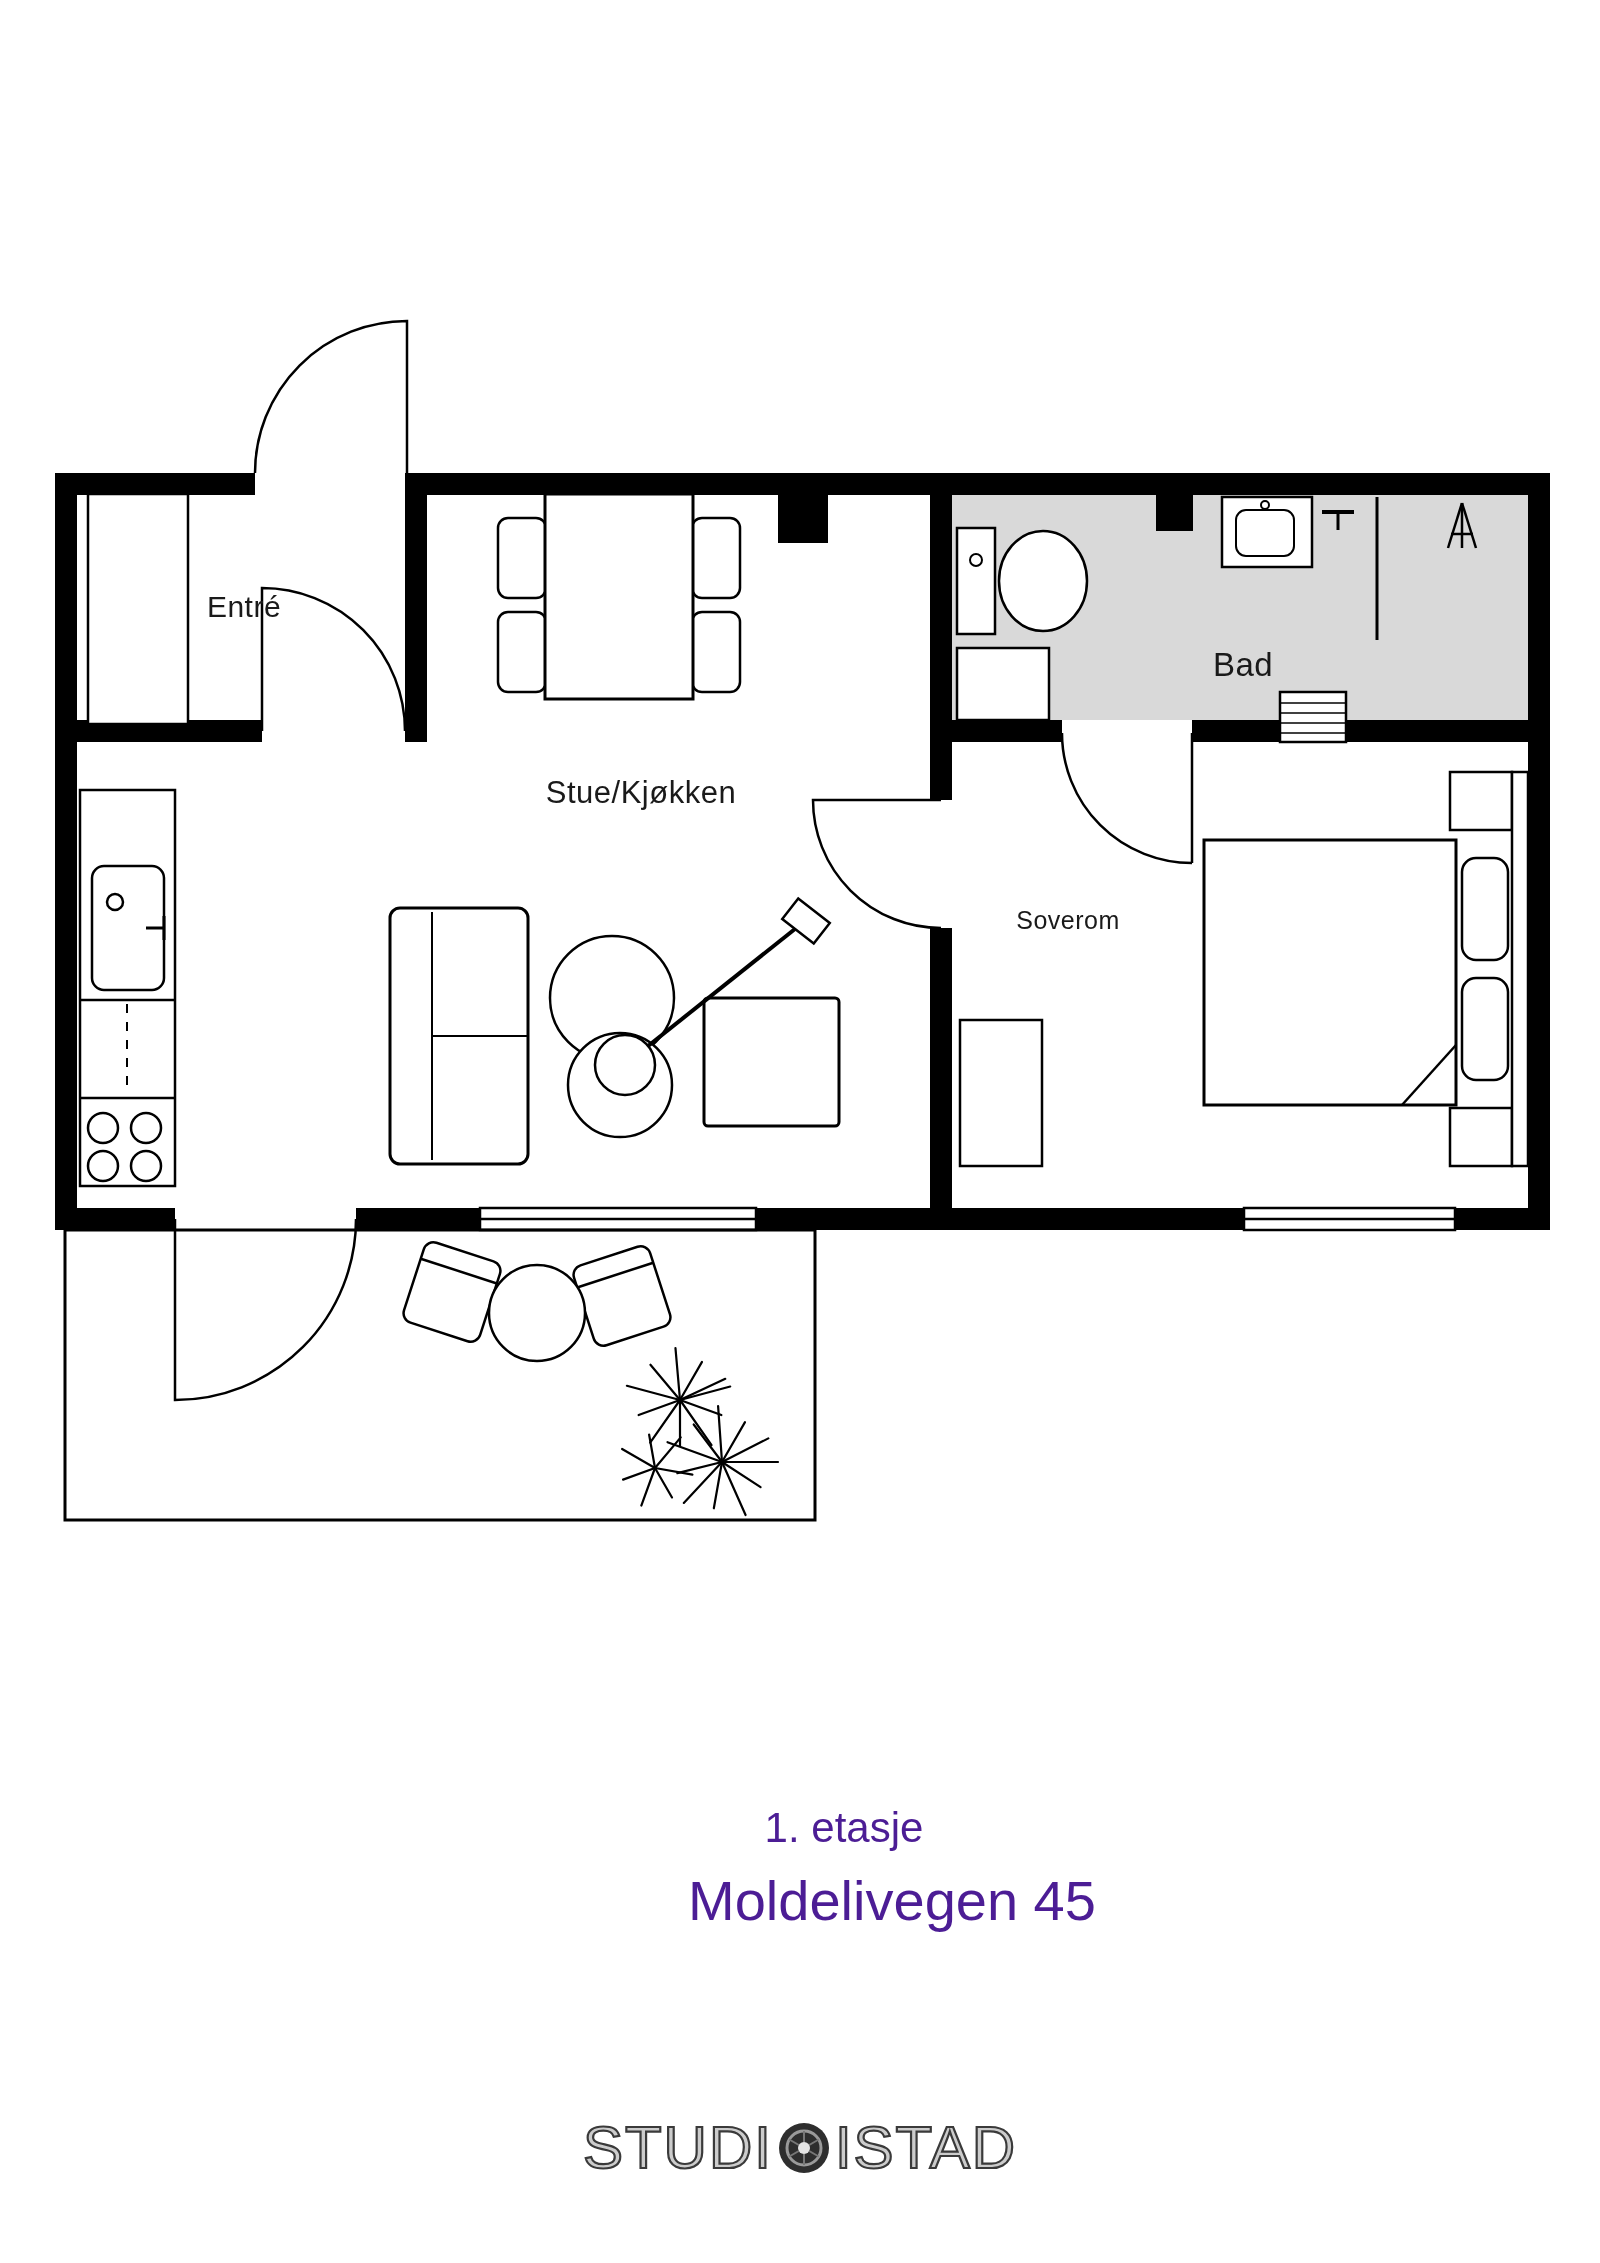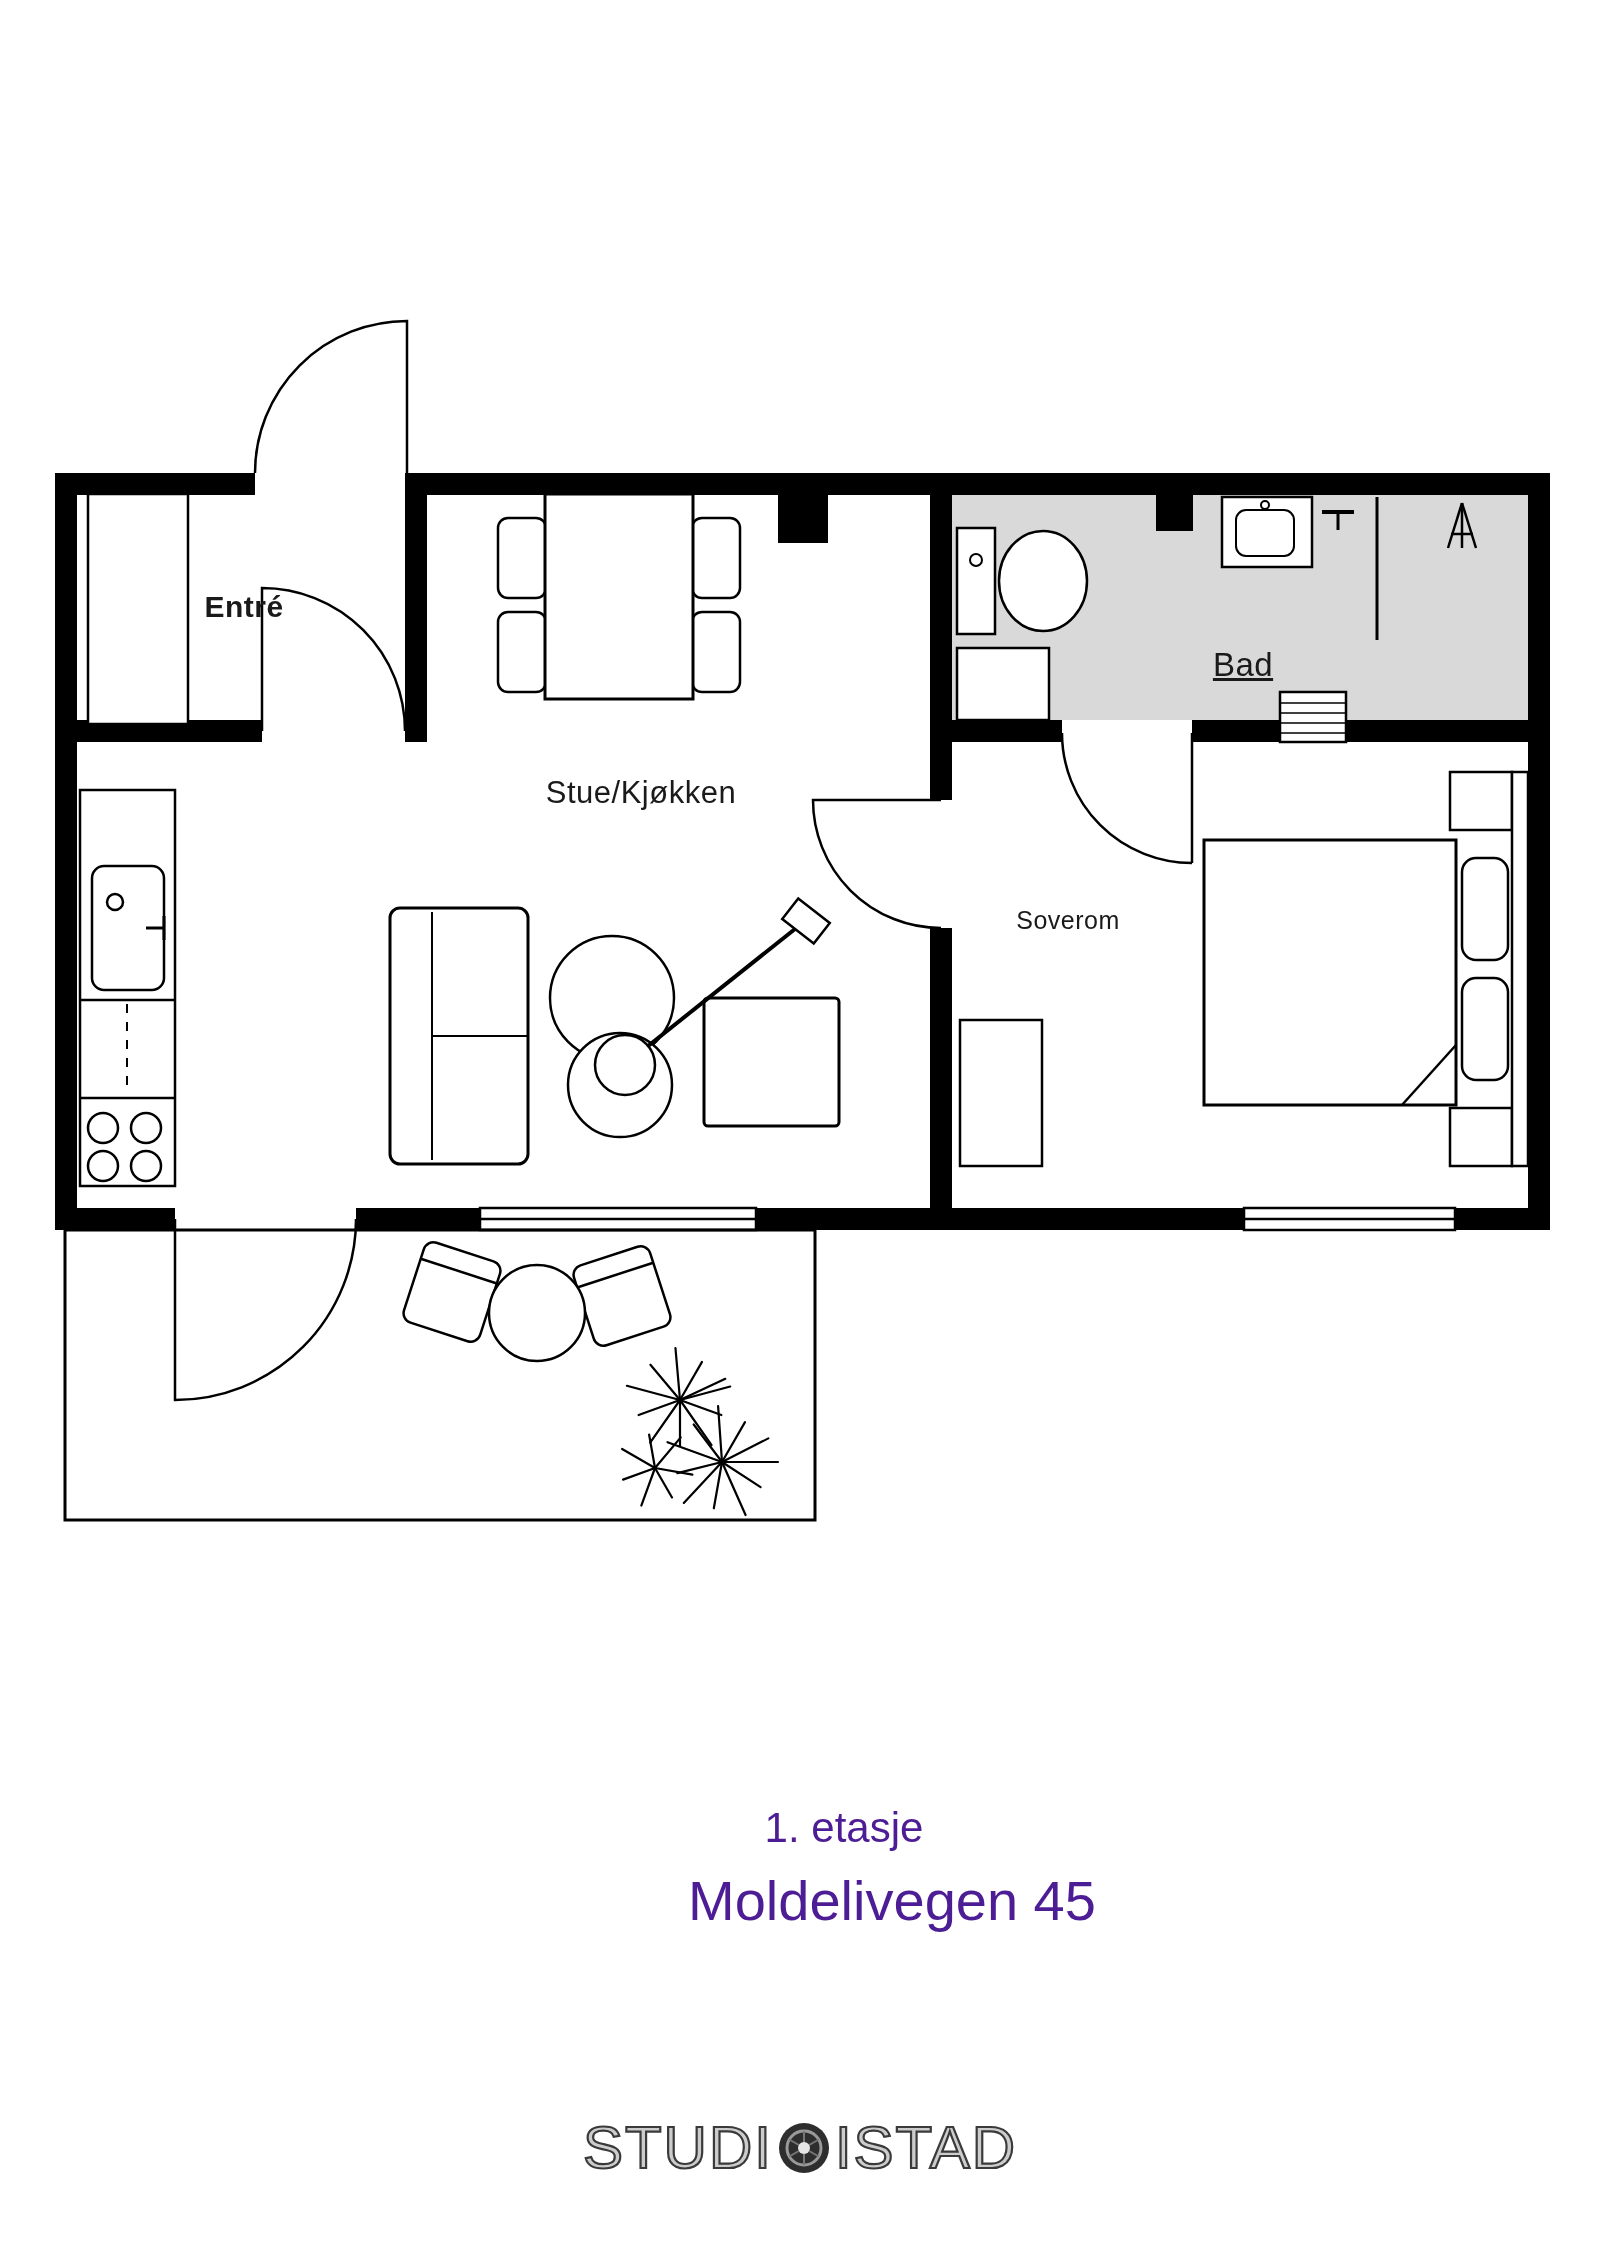--- a/index.html
+++ b/index.html
@@ -196,23 +196,23 @@
           <line x2="40" transform="rotate(110)"></line>
             <line x2="34" transform="rotate(160)"></line>
           <line x2="38" transform="rotate(210)"></line>
             <line x2="34" transform="rotate(260)"></line>
           <line x2="40" transform="rotate(310)"></line>
         </g>
       </g>
     </g>
   </svg>
 
-  <div class="room-label" style="left:244px;top:607px;font-size:30px;font-weight:bold;">Entré</div>
+  <div class="room-label" style="left:244px;top:607px;font-size:30px;">Entré</div>
   <div class="room-label" style="left:641px;top:793px;font-size:31px;">Stue/Kjøkken</div>
-  <div class="room-label" style="left:1243px;top:665px;font-size:33px;text-decoration:underline;">Bad</div>
+  <div class="room-label" style="left:1243px;top:665px;font-size:33px;">Bad</div>
   <div class="room-label" style="left:1068px;top:920px;font-size:25px;">Soverom</div>
 
   <div class="center-text" style="top:1804px;font-size:42px;">1. etasje</div>
   <div class="center-text" style="top:1868px;font-size:56px;margin-left:48px;">Moldelivegen 45</div>
 
   <div class="disclaimer" style="top:1998px;">
   </div>
 
   <div class="logo-row">
     <span class="logo-text">STUDI</span>

